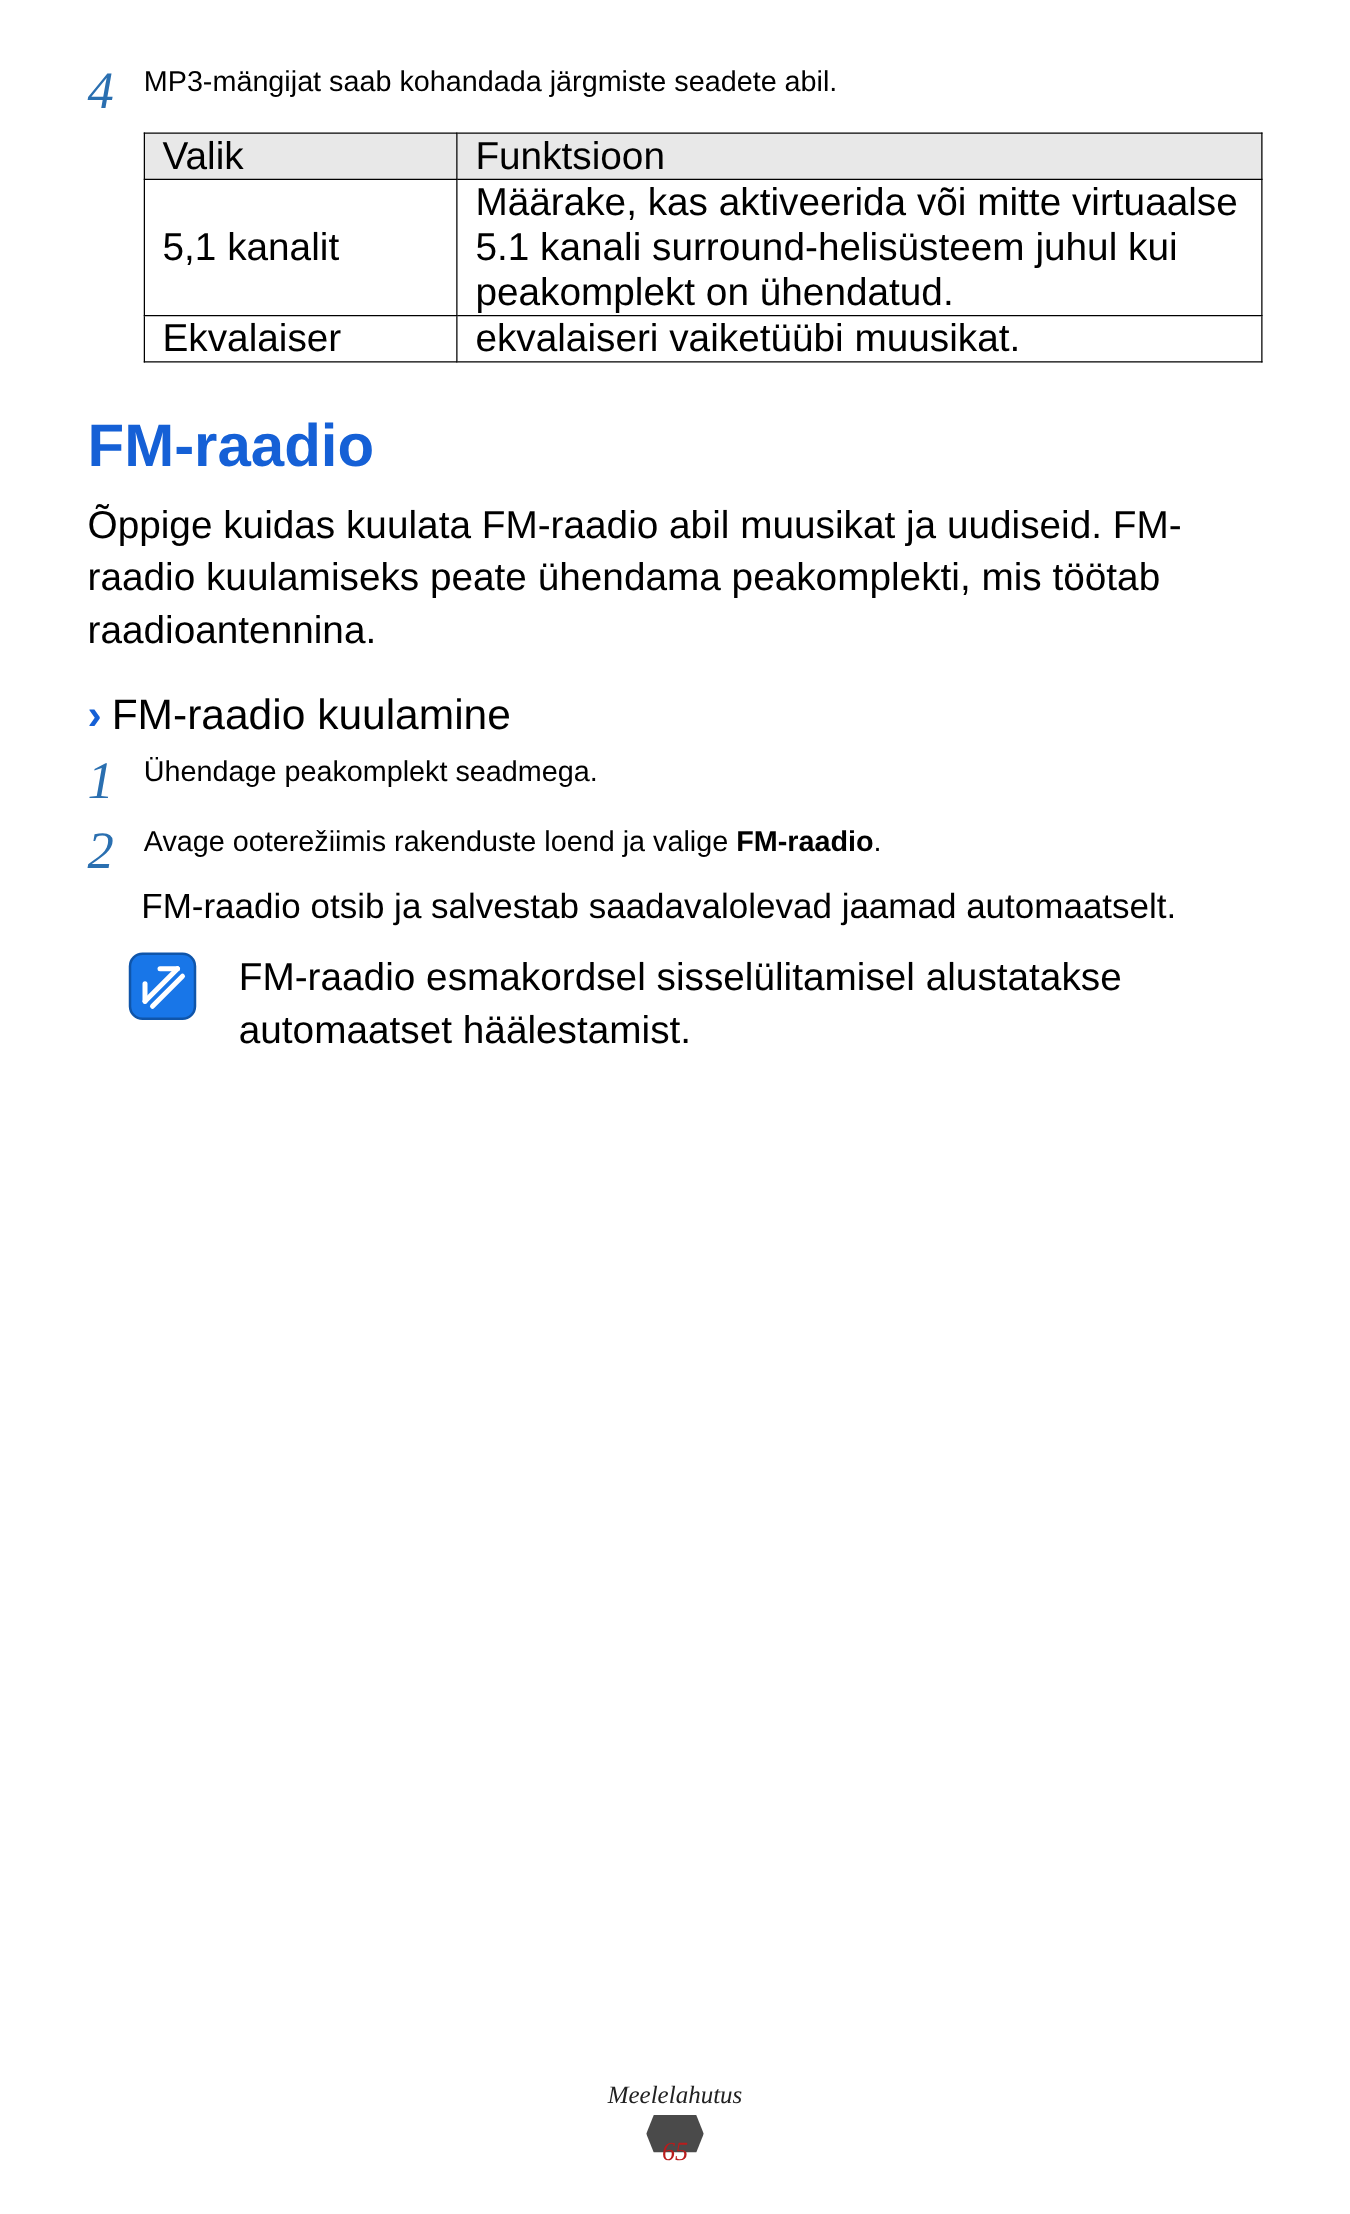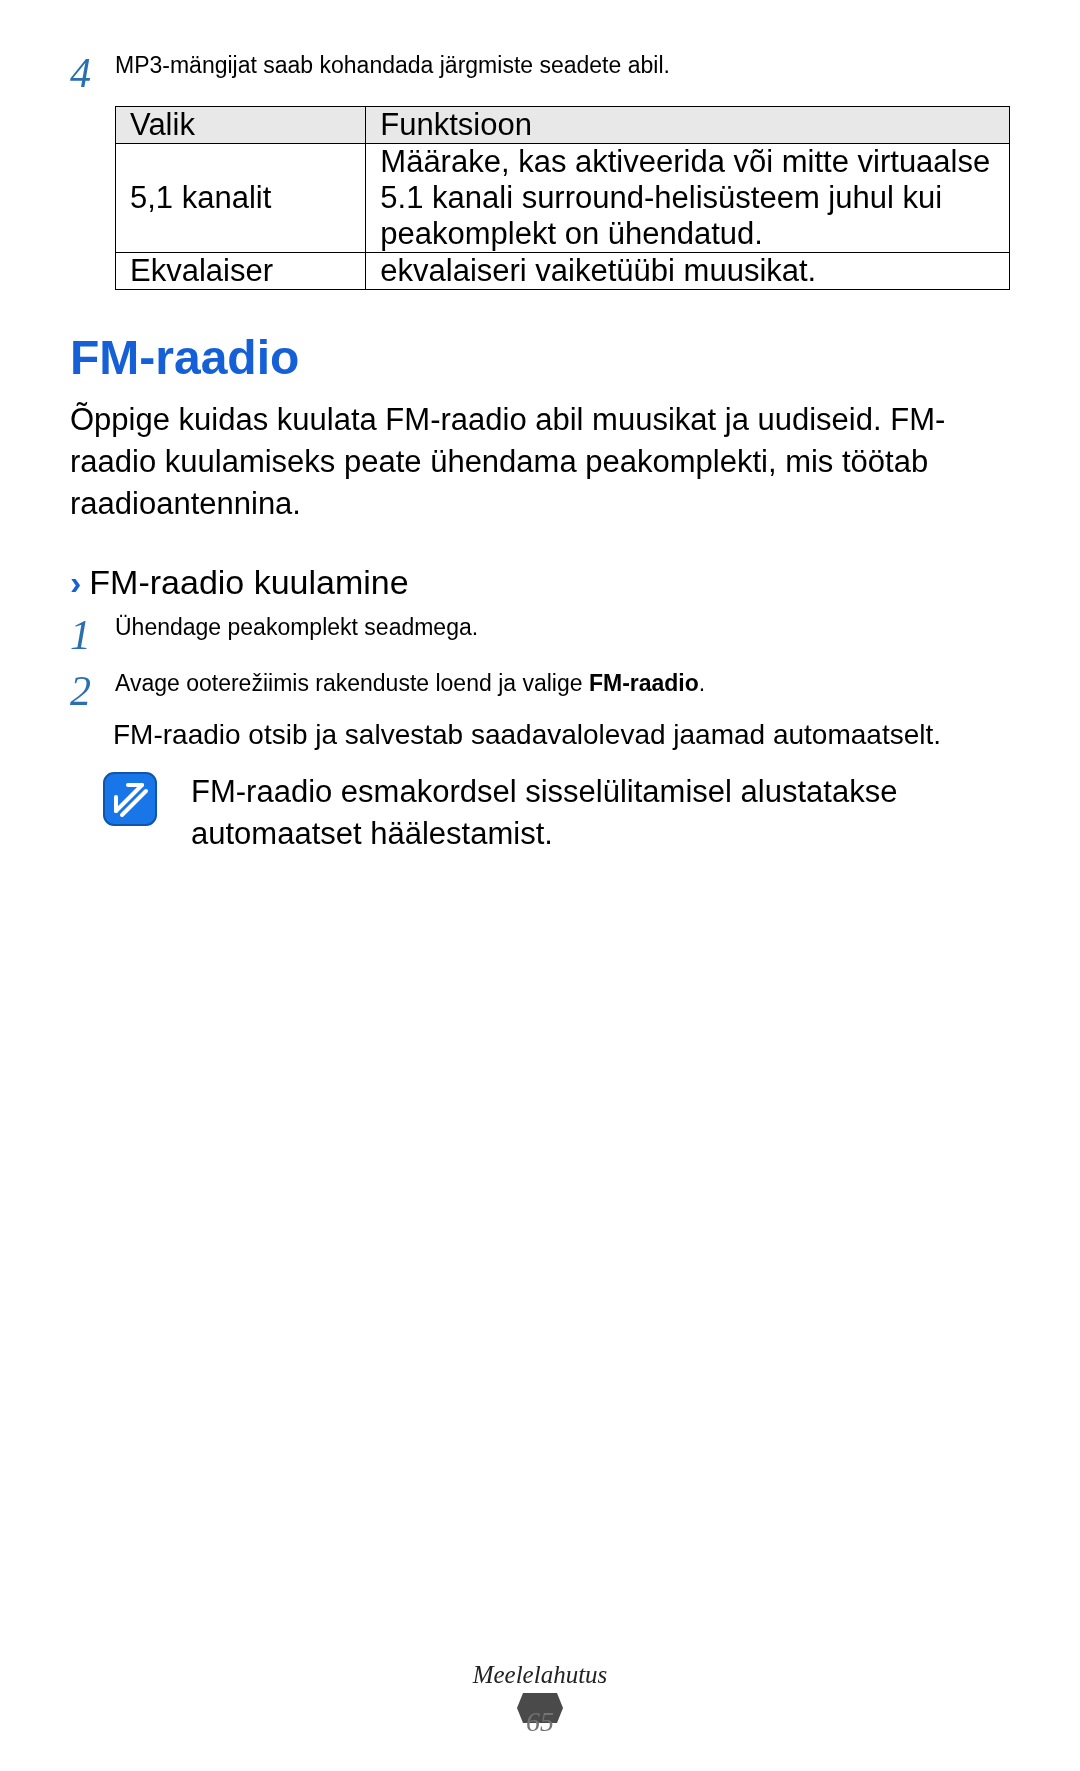--- a/index.html
+++ b/index.html
@@ -6,33 +6,33 @@
   html, body { width: 1080px; height: 1771px; background: #fff; font-family: "Myriad Pro", "Segoe UI", Arial, sans-serif; color: #000; }
   .page { width: 1080px; height: 1771px; padding: 50px 70px 40px 70px; position: relative; }
   .step-row { display: flex; align-items: flex-start; margin-bottom: 12px; }
   .step-num { font-family: Georgia, "Times New Roman", serif; font-style: italic; font-size: 42px; color: #2a6fb0; width: 45px; flex: 0 0 45px; line-height: 1; margin-top: 2px; }
   .step-text { font-size: 23px; line-height: 1.35; flex: 1; }
   table.opts { border-collapse: collapse; width: 100%; margin-top: 10px; margin-left: 0; }
   .table-wrap { margin-left: 45px; margin-top: 6px; margin-bottom: 40px; }
   table.opts th, table.opts td { border: 1px solid #000; padding: 0 14px; font-size: 31px; text-align: left; vertical-align: middle; font-weight: 400; }
   table.opts th { background: #e8e8e8; }
   .h2 { font-size: 48px; color: #1560d6; font-weight: 700; margin-top: 30px; margin-bottom: 14px; }
-  .body-p { font-size: 31px; line-height: 1.35; margin-bottom: 38px; }
+  .body-p { font-size: 31px; line-height: 1.35; margin-bottom: 28px; }
   .sub-h { display: flex; align-items: center; margin-top: 20px; margin-bottom: 10px; }
   .chevron { font-size: 34px; color: #1560d6; font-weight: 900; margin-right: 8px; }
   .sub-h-text { font-size: 34px; font-weight: 400; }
   .sub-body { font-size: 28px; line-height: 1.35; margin-left: 43px; margin-top: 2px; }
   .note-row { display: flex; align-items: flex-start; margin-top: 18px; margin-left: 32px; gap: 21px; }
   .note-icon { flex: 0 0 58px; margin-right: 10px; }
   .note-text { font-size: 31px; line-height: 1.35; flex: 1; }
   .footer { position: absolute; bottom: 44px; left: 0; width: 100%; text-align: center; }
-  .footer-cat { font-style: italic; font-size: 25px; font-family: Georgia, serif; color: #222; }
+  .footer-cat { font-style: italic; font-size: 20px; font-family: Georgia, serif; color: #222; }
   .pagenum-box { display: inline-block; margin-top: 4px; width: 46px; height: 30px; position: relative; }
   .pagenum-box svg { position: absolute; inset: 0; }
-  .pagenum-box span { position: absolute; inset: 0; display: flex; align-items: center; justify-content: center; font-size: 28px; font-style: italic; color: #737373; font-family: Georgia, serif; margin-top: 28px; }
+  .pagenum-box span { position: absolute; inset: 0; display: flex; align-items: center; justify-content: center; font-size: 21px; font-style: italic; color: #b91c1c; font-family: Georgia, serif; margin-top: 28px; }
   .bold { font-weight: 700; }
 </style>
 </head>
 <body>
 
 <div class="page">
 
   <div class="step-row">
     <div class="step-num">4</div>
     <div class="step-text">MP3-mängijat saab kohandada järgmiste seadete abil.</div>

